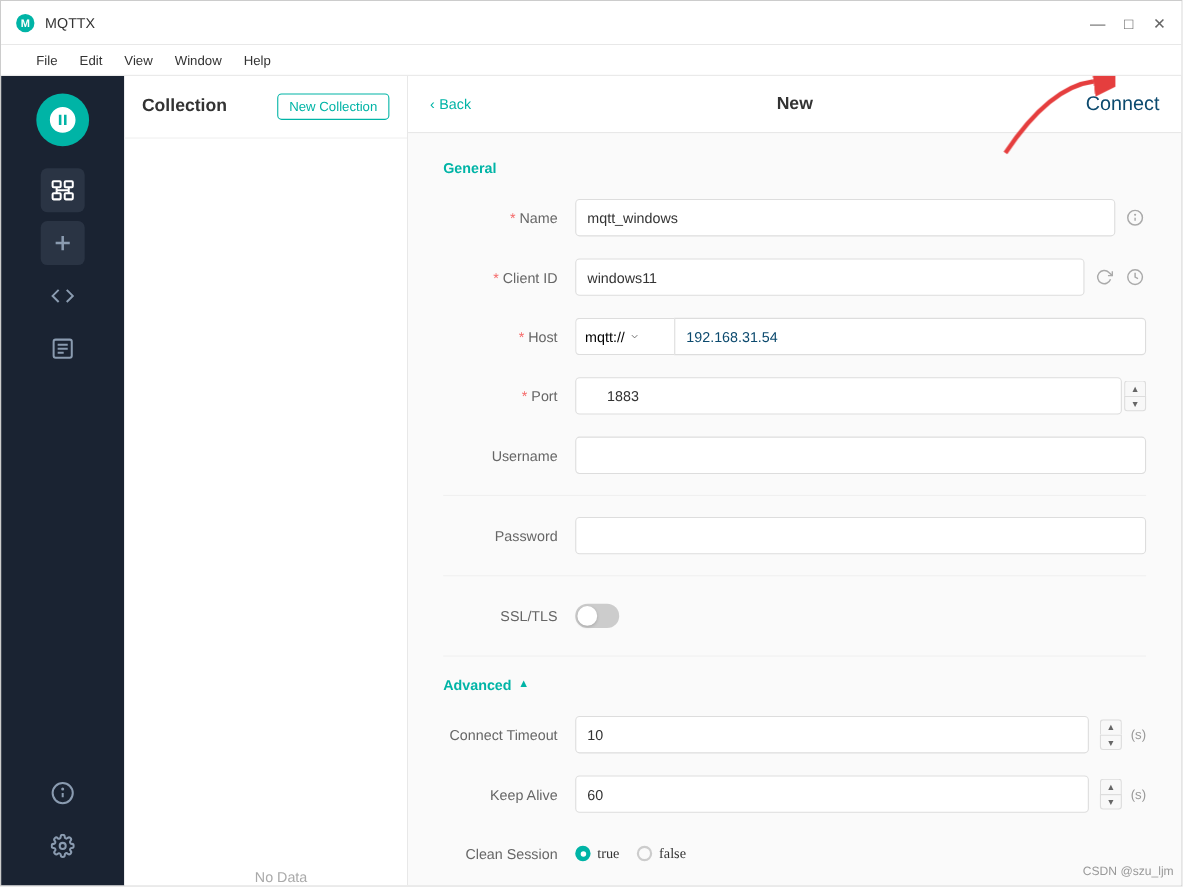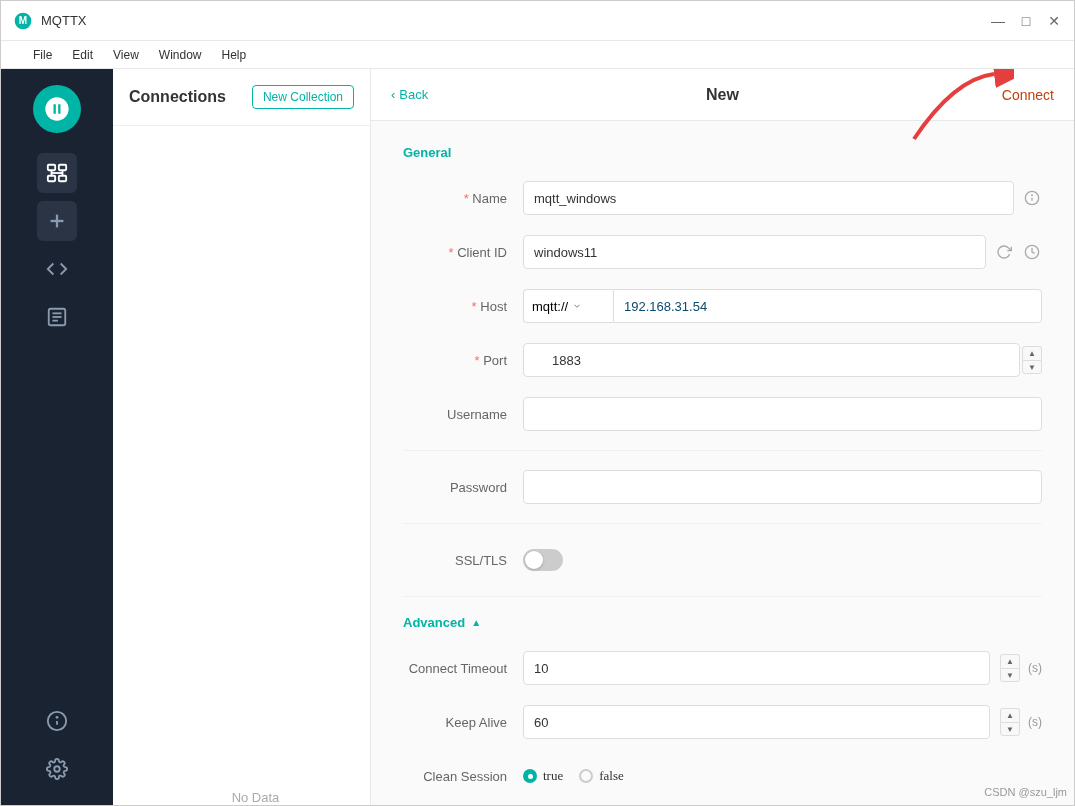--- a/index.html
+++ b/index.html
@@ -36,21 +36,21 @@
     .connections-title { font-size: 16px; font-weight: 600; color: #333; }
     .new-collection-btn { border: 1px solid #00b4a6; color: #00b4a6; background: transparent; padding: 4px 10px; border-radius: 4px; font-size: 12px; cursor: pointer; }
     .connections-body { flex: 1; display: flex; align-items: flex-end; justify-content: center; padding-left: 28px; }
     .no-data { color: #aaa; font-size: 13px; }
 
     
     .main-content { flex: 1; display: flex; flex-direction: column; background: #fafafa; }
     .main-header { height: 52px; background: #fff; border-bottom: 1px solid #e8e8e8; display: flex; align-items: center; padding: 0 20px; position: relative; }
     .back-btn { color: #00b4a6; font-size: 13px; cursor: pointer; display: flex; align-items: center; gap: 4px; }
     .main-title { position: absolute; left: 50%; transform: translateX(-50%); font-size: 16px; font-weight: 600; color: #333; }
-    .connect-btn { margin-left: auto; color: #c2410c; font-size: 14px; cursor: pointer; font-weight: 500; }
+    .connect-btn { margin-left: auto; color: #0c4a6e; font-size: 18px; cursor: pointer; font-weight: 500; }
 
     
     .form-area { flex: 1; overflow-y: auto; padding: 24px 32px; }
     .section-title { font-size: 13px; font-weight: 600; color: #00b4a6; margin-bottom: 20px; }
     .form-row { display: flex; align-items: center; margin-bottom: 18px; min-height: 36px; }
     .form-label { width: 120px; text-align: right; font-size: 13px; color: #666; padding-right: 16px; flex-shrink: 0; }
     .form-input { flex: 1; height: 34px; border: 1px solid #ddd; border-radius: 4px; padding: 0 10px; font-size: 13px; color: #333; outline: none; background: #fff; }
 
     .host-group { display: flex; gap: 0; flex: 1; }
     .host-select { height: 34px; border: 1px solid #ddd; border-radius: 4px 0 0 4px; padding: 0 8px; font-size: 13px; background: #fff; cursor: pointer; display: flex; align-items: center; gap: 4px; border-right: none; min-width: 90px; }
@@ -166,21 +166,21 @@
       <div class="sidebar-icon">
         <svg width="22" height="22" viewBox="0 0 24 24" fill="none" stroke="currentColor" stroke-width="2">
           <circle cx="12" cy="12" r="3"></circle>
           <path d="M19.4 15a1.65 1.65 0 0 0 .33 1.82l.06.06a2 2 0 0 1-2.83 2.83l-.06-.06a1.65 1.65 0 0 0-1.82-.33 1.65 1.65 0 0 0-1 1.51V21a2 2 0 0 1-4 0v-.09A1.65 1.65 0 0 0 9 19.4a1.65 1.65 0 0 0-1.82.33l-.06.06a2 2 0 0 1-2.83-2.83l.06-.06A1.65 1.65 0 0 0 4.68 15a1.65 1.65 0 0 0-1.51-1H3a2 2 0 0 1 0-4h.09A1.65 1.65 0 0 0 4.6 9a1.65 1.65 0 0 0-.33-1.82l-.06-.06a2 2 0 0 1 2.83-2.83l.06.06A1.65 1.65 0 0 0 9 4.68a1.65 1.65 0 0 0 1-1.51V3a2 2 0 0 1 4 0v.09a1.65 1.65 0 0 0 1 1.51 1.65 1.65 0 0 0 1.82-.33l.06-.06a2 2 0 0 1 2.83 2.83l-.06.06A1.65 1.65 0 0 0 19.4 9a1.65 1.65 0 0 0 1.51 1H21a2 2 0 0 1 0 4h-.09a1.65 1.65 0 0 0-1.51 1z"></path>
         </svg>
       </div>
     </div>
 
     <div class="connections-panel">
       <div class="connections-header">
-        <span class="connections-title">Connections</span>
+        <span class="connections-title">Collection</span>
         <button class="new-collection-btn">New Collection</button>
       </div>
       <div class="connections-body">
         <span class="no-data">No Data</span>
       </div>
     </div>
 
     <div class="main-content">
       <div class="main-header" style="position:relative;">
         <div class="back-btn">

